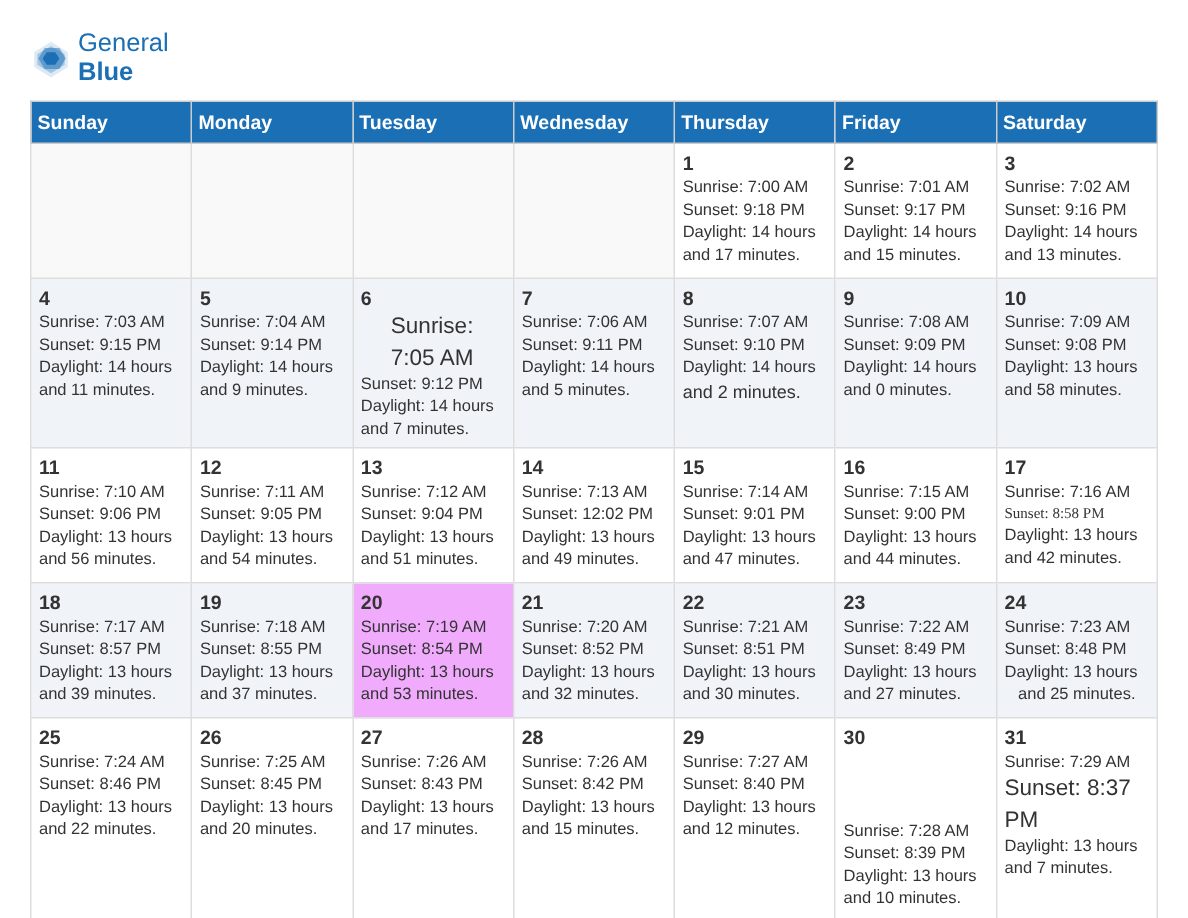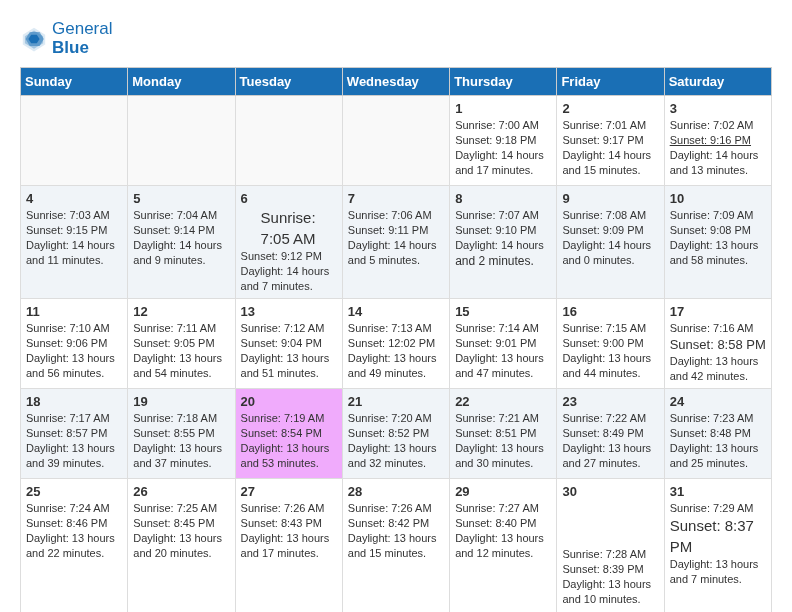--- a/index.html
+++ b/index.html
@@ -124,21 +124,21 @@
         <td>
           <span class="day-num">2</span>
           <div style="font-size: 11px; line-height: 1.35;">Sunrise: 7:01 AM</div>
           <div style="font-size: 11px; line-height: 1.35;">Sunset: 9:17 PM</div>
           <div style="font-size: 11px; line-height: 1.35;">Daylight: 14 hours</div>
           <div style="font-size: 11px; line-height: 1.35;">and 15 minutes.</div>
         </td>
         <td>
           <span class="day-num">3</span>
           <div style="font-size: 11px; line-height: 1.35;">Sunrise: 7:02 AM</div>
-          <div style="font-size: 11px; line-height: 1.35; text-decoration: underline;">Sunset: 9:16 PM</div>
+          <div style="font-size: 11px; line-height: 1.35;">Sunset: 9:16 PM</div>
           <div style="font-size: 11px; line-height: 1.35;">Daylight: 14 hours</div>
           <div style="font-size: 11px; line-height: 1.35;">and 13 minutes.</div>
         </td>
       </tr>
       <tr>
         <td style="background: rgb(240, 244, 248);">
           <span class="day-num">4</span>
           <div style="font-size: 11px; line-height: 1.35;">Sunrise: 7:03 AM</div>
           <div style="font-size: 11px; line-height: 1.35;">Sunset: 9:15 PM</div>
           <div style="font-size: 11px; line-height: 1.35;">Daylight: 14 hours</div>
@@ -226,21 +226,21 @@
         <td>
           <span class="day-num">16</span>
           <div style="font-size: 11px; line-height: 1.35;">Sunrise: 7:15 AM</div>
           <div style="font-size: 11px; line-height: 1.35;">Sunset: 9:00 PM</div>
           <div style="font-size: 11px; line-height: 1.35;">Daylight: 13 hours</div>
           <div style="font-size: 11px; line-height: 1.35;">and 44 minutes.</div>
         </td>
         <td>
           <span class="day-num">17</span>
           <div style="font-size: 11px; line-height: 1.35;">Sunrise: 7:16 AM</div>
-          <div style="font-size: 13px; line-height: 1.35;">Sunset: 8:58 PM</div>
+          <div style="font-size: 10px; line-height: 1.35; font-family: Liberation Serif, serif;">Sunset: 8:58 PM</div>
           <div style="font-size: 11px; line-height: 1.35;">Daylight: 13 hours</div>
           <div style="font-size: 11px; line-height: 1.35;">and 42 minutes.</div>
         </td>
       </tr>
       <tr>
         <td style="background: rgb(240, 244, 248);">
           <span class="day-num">18</span>
           <div style="font-size: 11px; line-height: 1.35;">Sunrise: 7:17 AM</div>
           <div style="font-size: 11px; line-height: 1.35;">Sunset: 8:57 PM</div>
           <div style="font-size: 11px; line-height: 1.35;">Daylight: 13 hours</div>
@@ -279,21 +279,21 @@
           <div style="font-size: 11px; line-height: 1.35;">Sunrise: 7:22 AM</div>
           <div style="font-size: 11px; line-height: 1.35;">Sunset: 8:49 PM</div>
           <div style="font-size: 11px; line-height: 1.35;">Daylight: 13 hours</div>
           <div style="font-size: 11px; line-height: 1.35;">and 27 minutes.</div>
         </td>
         <td style="background: rgb(240, 244, 248);">
           <span class="day-num">24</span>
           <div style="font-size: 11px; line-height: 1.35;">Sunrise: 7:23 AM</div>
           <div style="font-size: 11px; line-height: 1.35;">Sunset: 8:48 PM</div>
           <div style="font-size: 11px; line-height: 1.35;">Daylight: 13 hours</div>
-          <div style="font-size: 11px; line-height: 1.35;">and 25 minutes.</div>
+          <div style="font-size: 11px; line-height: 1.35; text-align: center;">and 25 minutes.</div>
         </td>
       </tr>
       <tr>
         <td>
           <span class="day-num">25</span>
           <div style="font-size: 11px; line-height: 1.35;">Sunrise: 7:24 AM</div>
           <div style="font-size: 11px; line-height: 1.35;">Sunset: 8:46 PM</div>
           <div style="font-size: 11px; line-height: 1.35;">Daylight: 13 hours</div>
           <div style="font-size: 11px; line-height: 1.35;">and 22 minutes.</div>
         </td>

